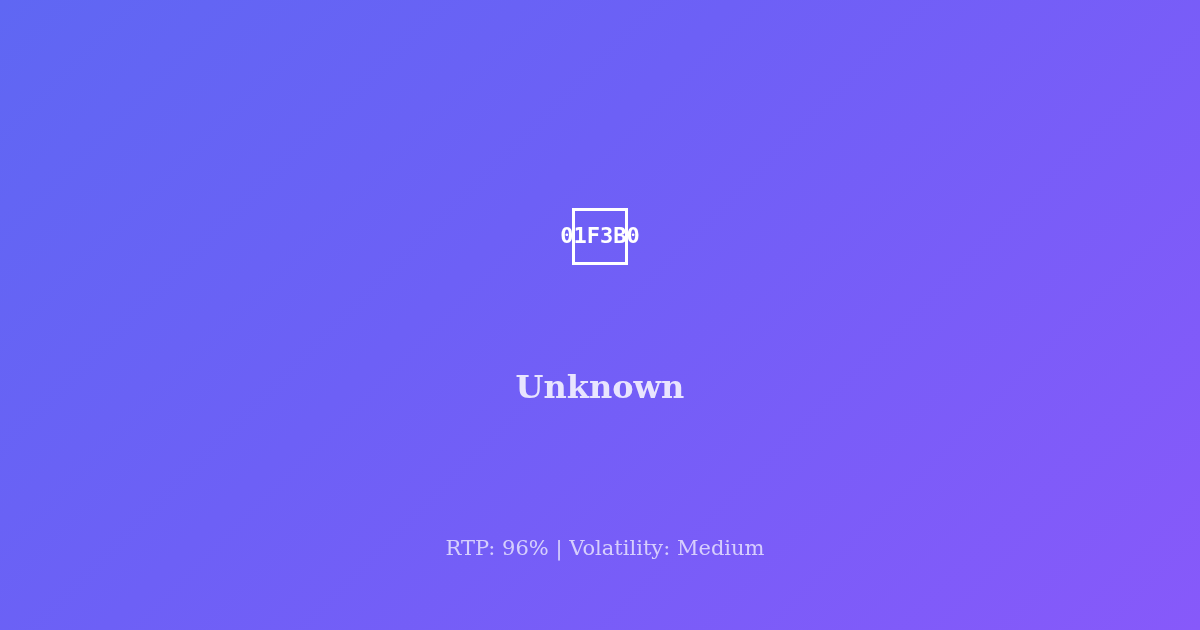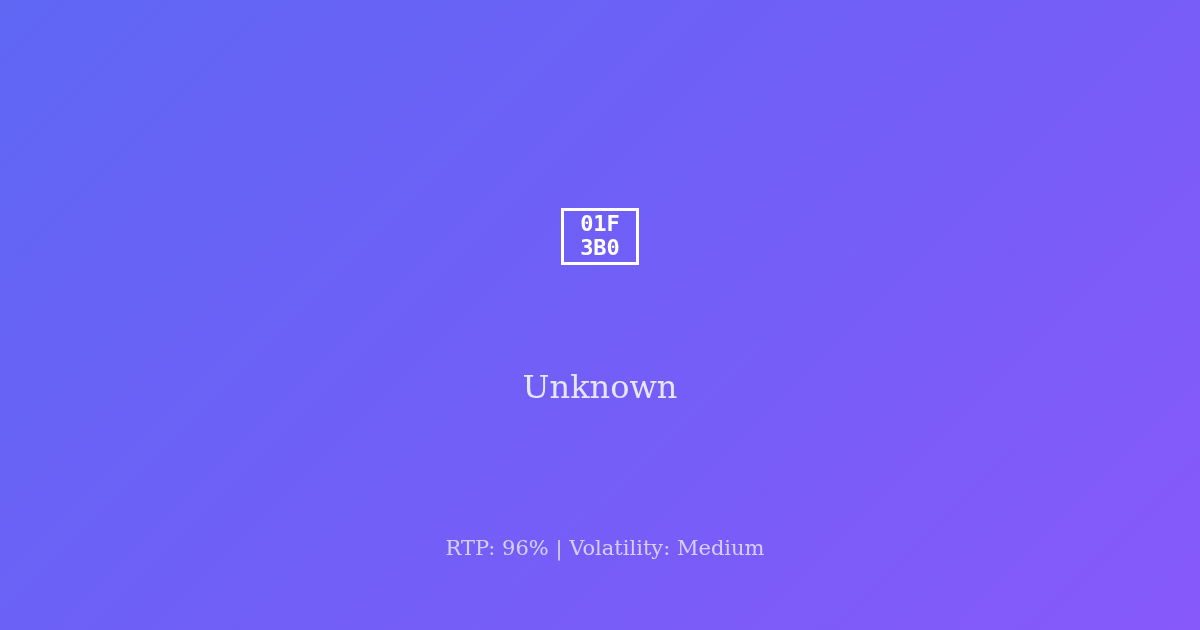--- a/index.html
+++ b/index.html
@@ -56,24 +56,24 @@
     line-height: 1.05;
     color: #ffffff;
     text-align: center;
     letter-spacing: 0.2px;
     white-space: nowrap;
   }
 
   
   .tofu-glyph {
     display: inline-flex;
-    flex-direction: column;
+    flex-direction: row;
     align-items: center;
     justify-content: center;
-    width: 78px;
+    width: 56px;
     height: 57px;
     box-sizing: border-box;
     border: 3px solid #ffffff;
     flex: 0 0 auto;
     position: relative;
     top: 1px;
   }
 
   .tofu-glyph .hexline {
     font-family: "DejaVu Sans Mono", "Liberation Mono", monospace;
@@ -91,21 +91,21 @@
 
   
   .subtitle {
     position: absolute;
     top: 365px;
     left: 0;
     width: 1200px;
     margin: 0;
     text-align: center;
     font-family: "DejaVu Serif", "Liberation Serif", serif;
-    font-weight: normal;
+    font-weight: bold;
     font-size: 32px;
     line-height: 44px;
     color: rgba(255, 255, 255, 0.84);
   }
 
   
   .meta-line {
     position: absolute;
     top: 528px;
     left: 0;

